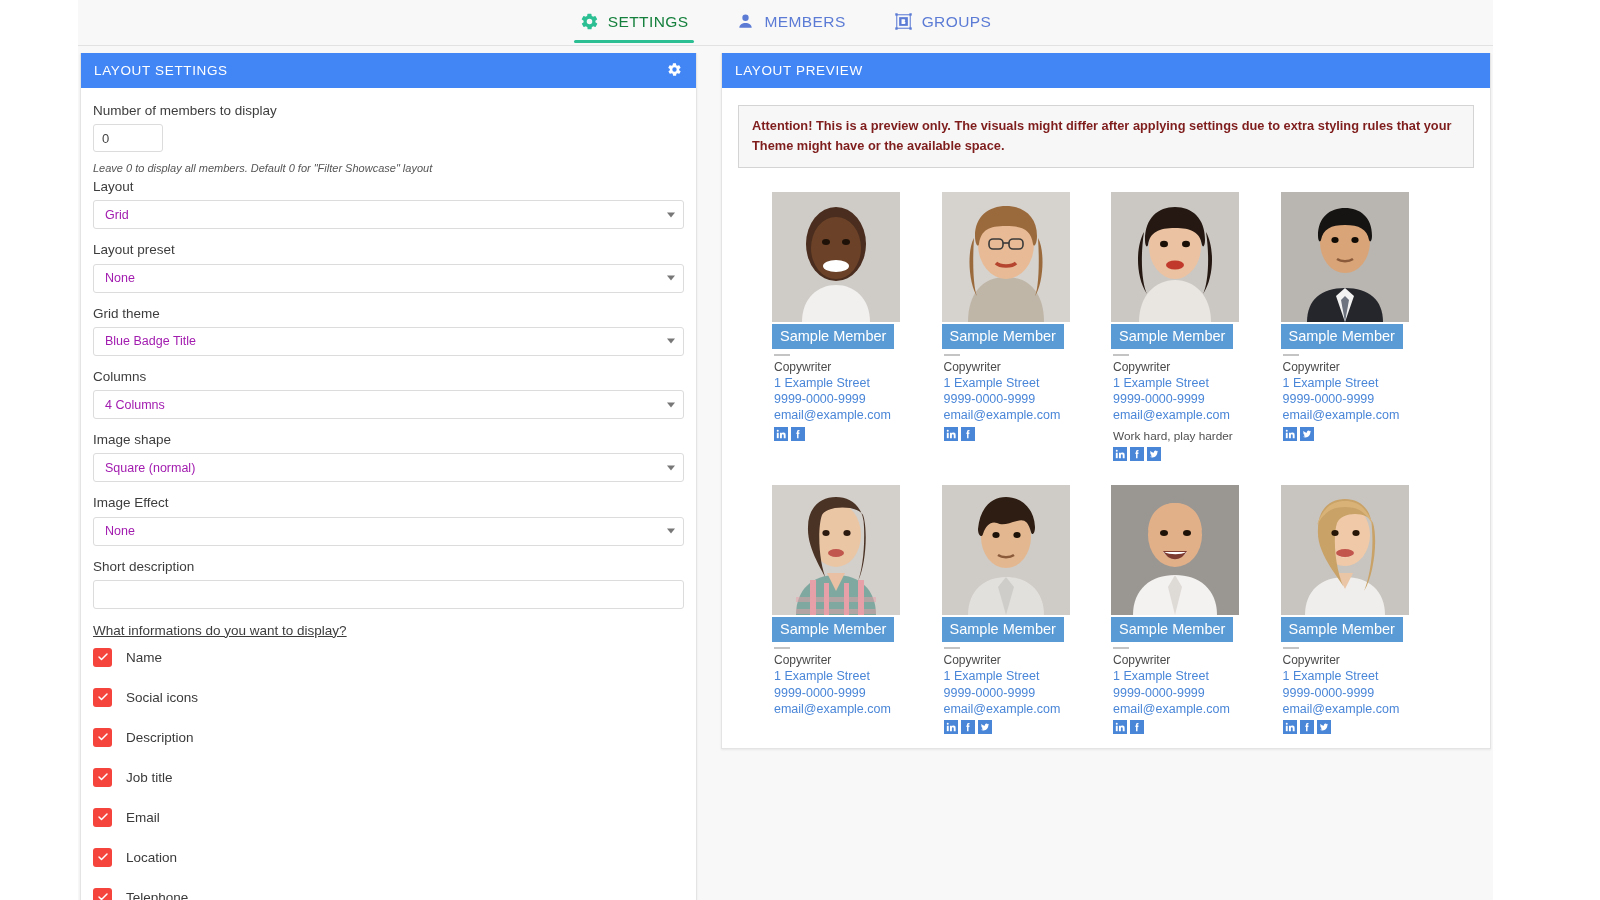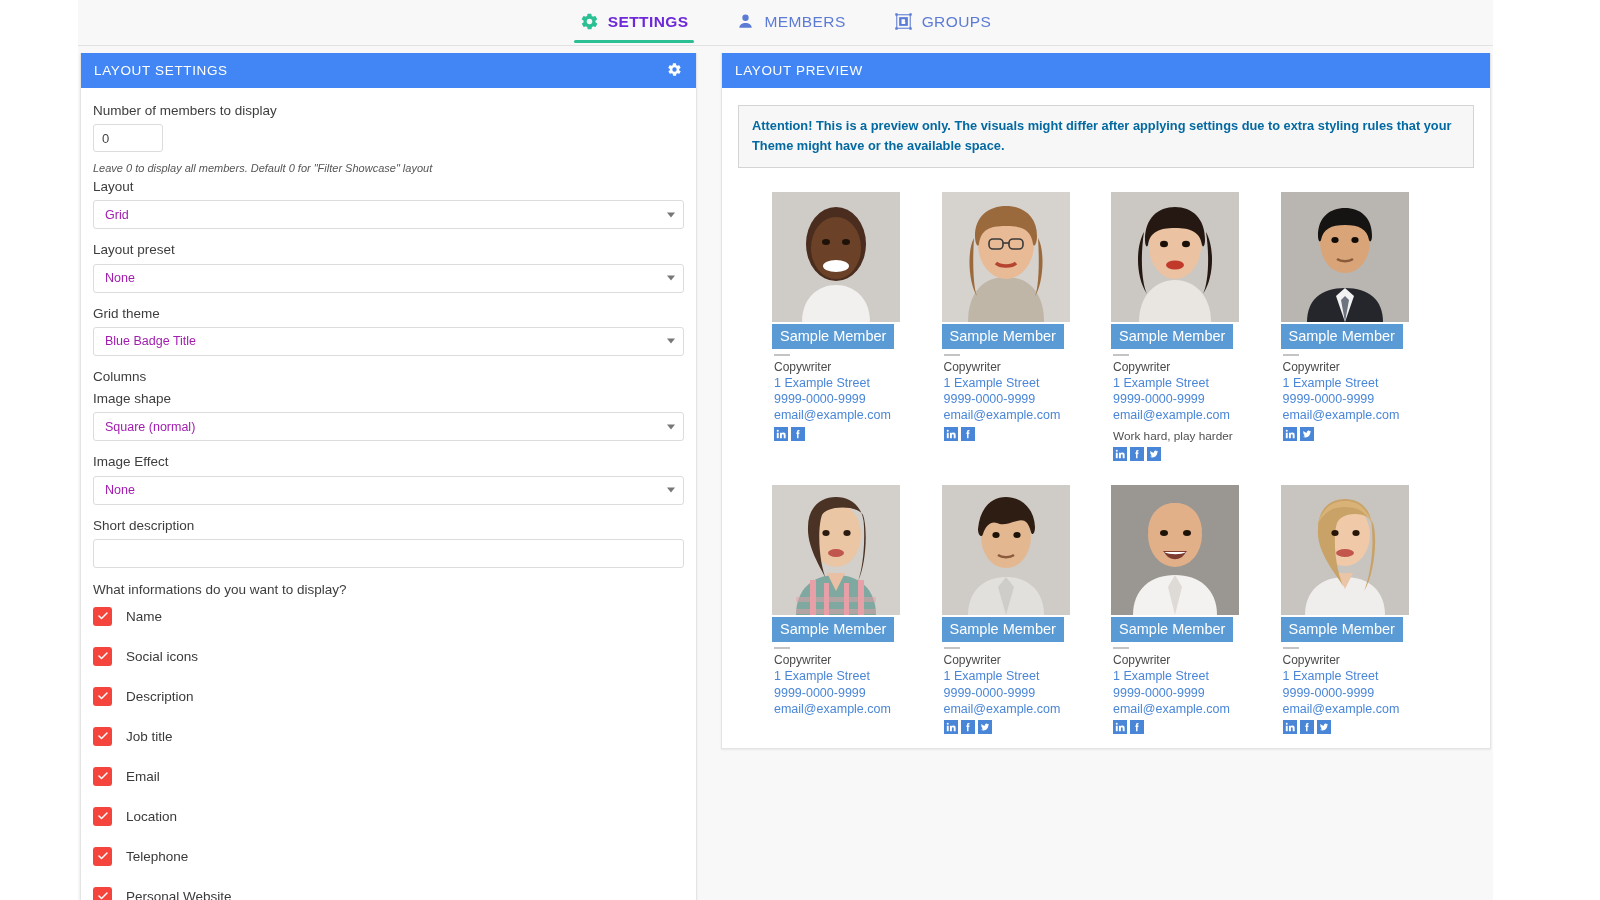--- a/index.html
+++ b/index.html
@@ -39,21 +39,21 @@
   .tab {
     display: flex; align-items: center; gap: 9px;
     padding: 0 6px 12px 6px;
     font-size: 15.5px;
     letter-spacing: .4px;
     color: #5b7bd5;
     cursor: pointer;
     position: relative;
     top: 5px;
   }
-  .tab.active { color: #6d28d9; font-weight: bold; }
+  .tab.active { color: #15803d; }
   .tab.active::after {
     content: "";
     position: absolute;
     left: 0; right: 0; bottom: 0;
     height: 3px;
     background: #2bbf93;
     border-radius: 2px;
   }
   .tab-ico { display: inline-flex; align-items: center; }
 
@@ -135,20 +135,21 @@
     padding: 0 10px;
     font-size: 12.5px; color: #444;
     font-family: "Liberation Sans", sans-serif;
     outline: none;
     background: #fff;
   }
   .group-q {
     font-size: 13.5px;
     color: #3d3d3d;
     margin: 14px 0 10px 0;
+    text-decoration: underline;
   }
   .checks {
     display: grid;
     grid-template-columns: 1fr;
     row-gap: 21px;
     column-gap: 0;
   }
   .chk-row { display: flex; align-items: center; gap: 14px; }
   .chk {
     width: 19px; height: 19px;
@@ -173,21 +174,21 @@
     box-shadow: 0 1px 2px rgba(0,0,0,.07);
     padding-bottom: 14px;
   }
   .notice {
     margin: 17px 16px 0 16px;
     background: #f7f7f7;
     border: 1px solid #d4d4d4;
     padding: 10px 13px 11px 13px;
     font-size: 12.8px;
     font-weight: bold;
-    color: #0369a1;
+    color: #7f1d1d;
     line-height: 1.55;
   }
 
   .members-grid {
     display: grid;
     grid-template-columns: repeat(4, 1fr);
     padding: 24px 40px 0 50px;
     row-gap: 24px;
   }
   .member-card { width: 168px; }
@@ -313,20 +314,26 @@
 
           <div class="fld-label">Grid theme</div>
           <div class="select-wrap">
             <div class="select-box">
                 <span>Blue Badge Title</span>
               </div>
             <span class="caret"></span>
           </div>
 
           <div class="fld-label">Columns</div>
+          <div class="select-wrap">
+            <div class="select-box">
+                <span>4 Columns</span>
+              </div>
+            <span class="caret"></span>
+          </div>
 
           <div class="fld-label">Image shape</div>
           <div class="select-wrap">
             <div class="select-box">
                 <span>Square (normal)</span>
               </div>
             <span class="caret"></span>
           </div>
 
           <div class="fld-label">Image Effect</div>

